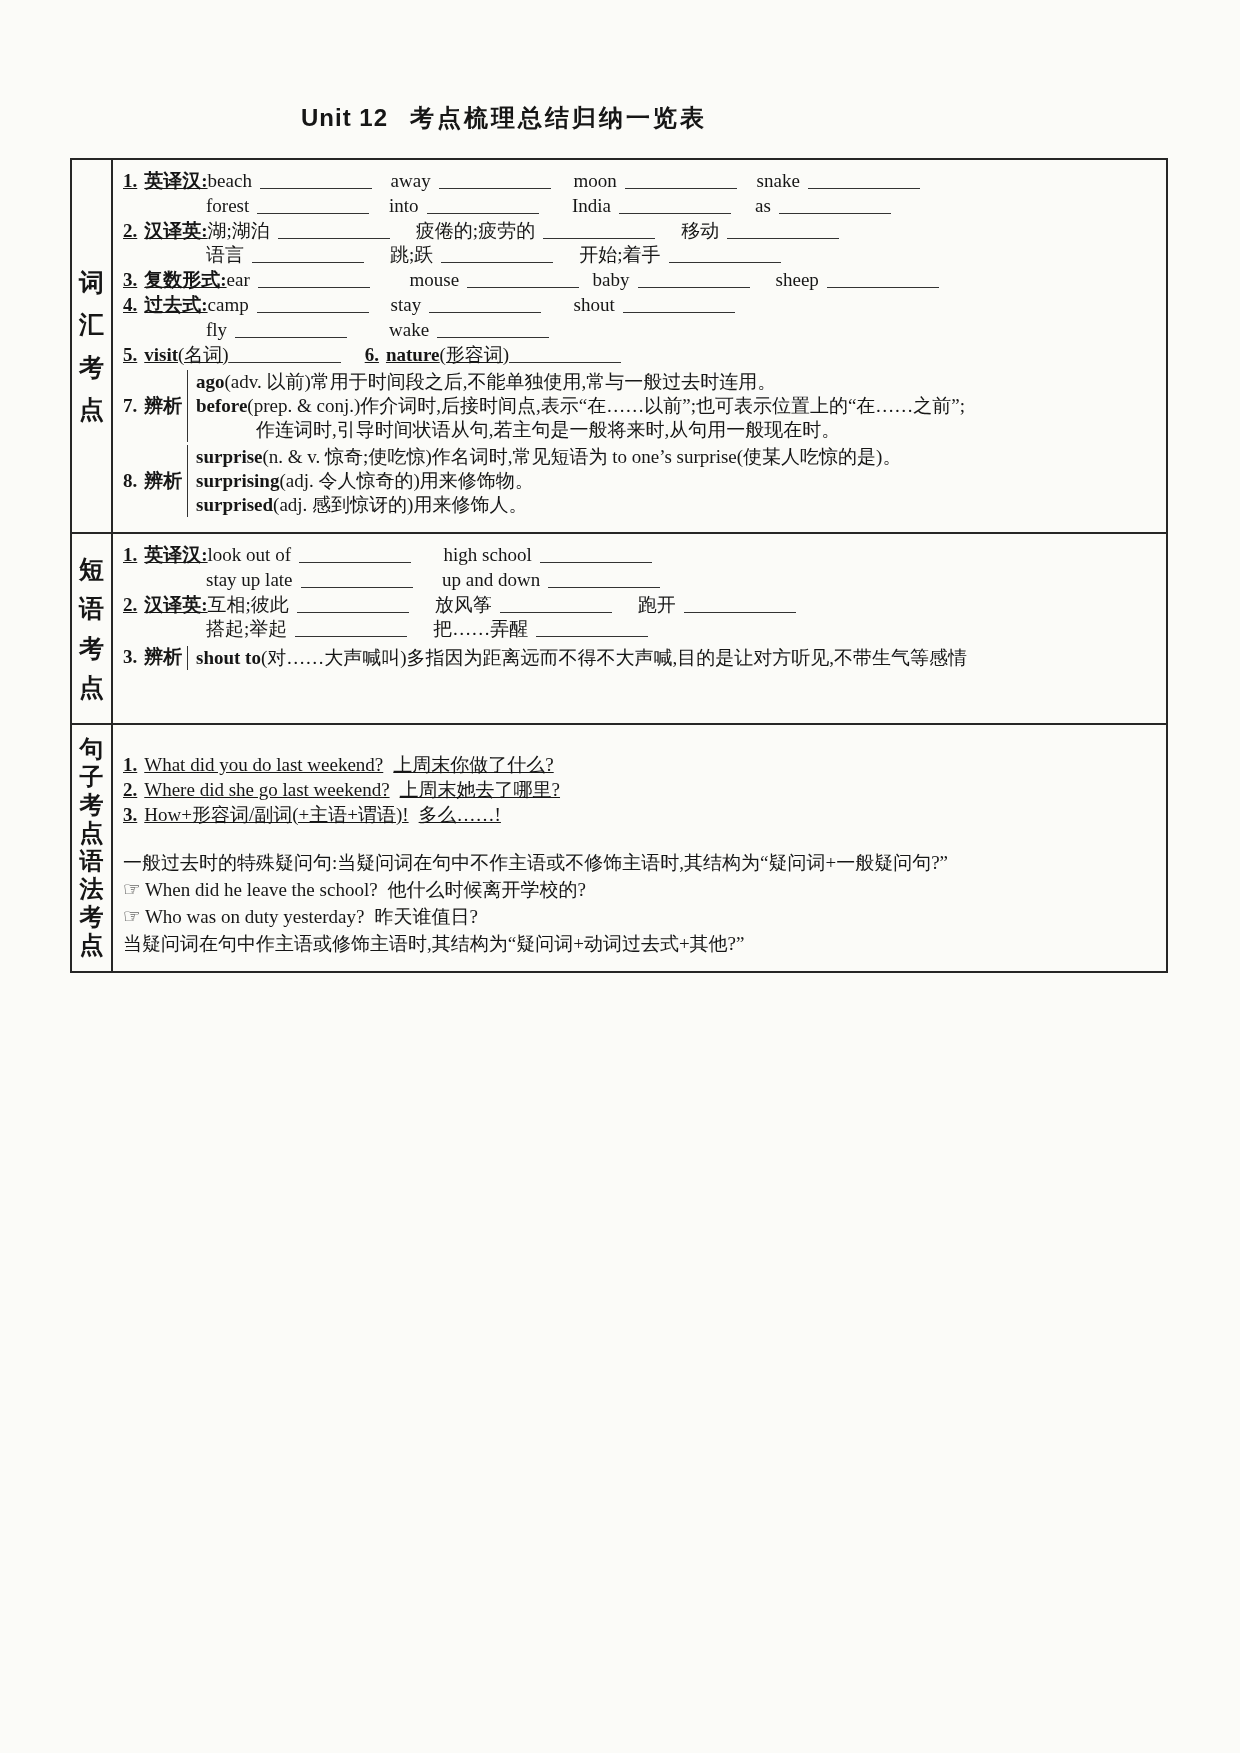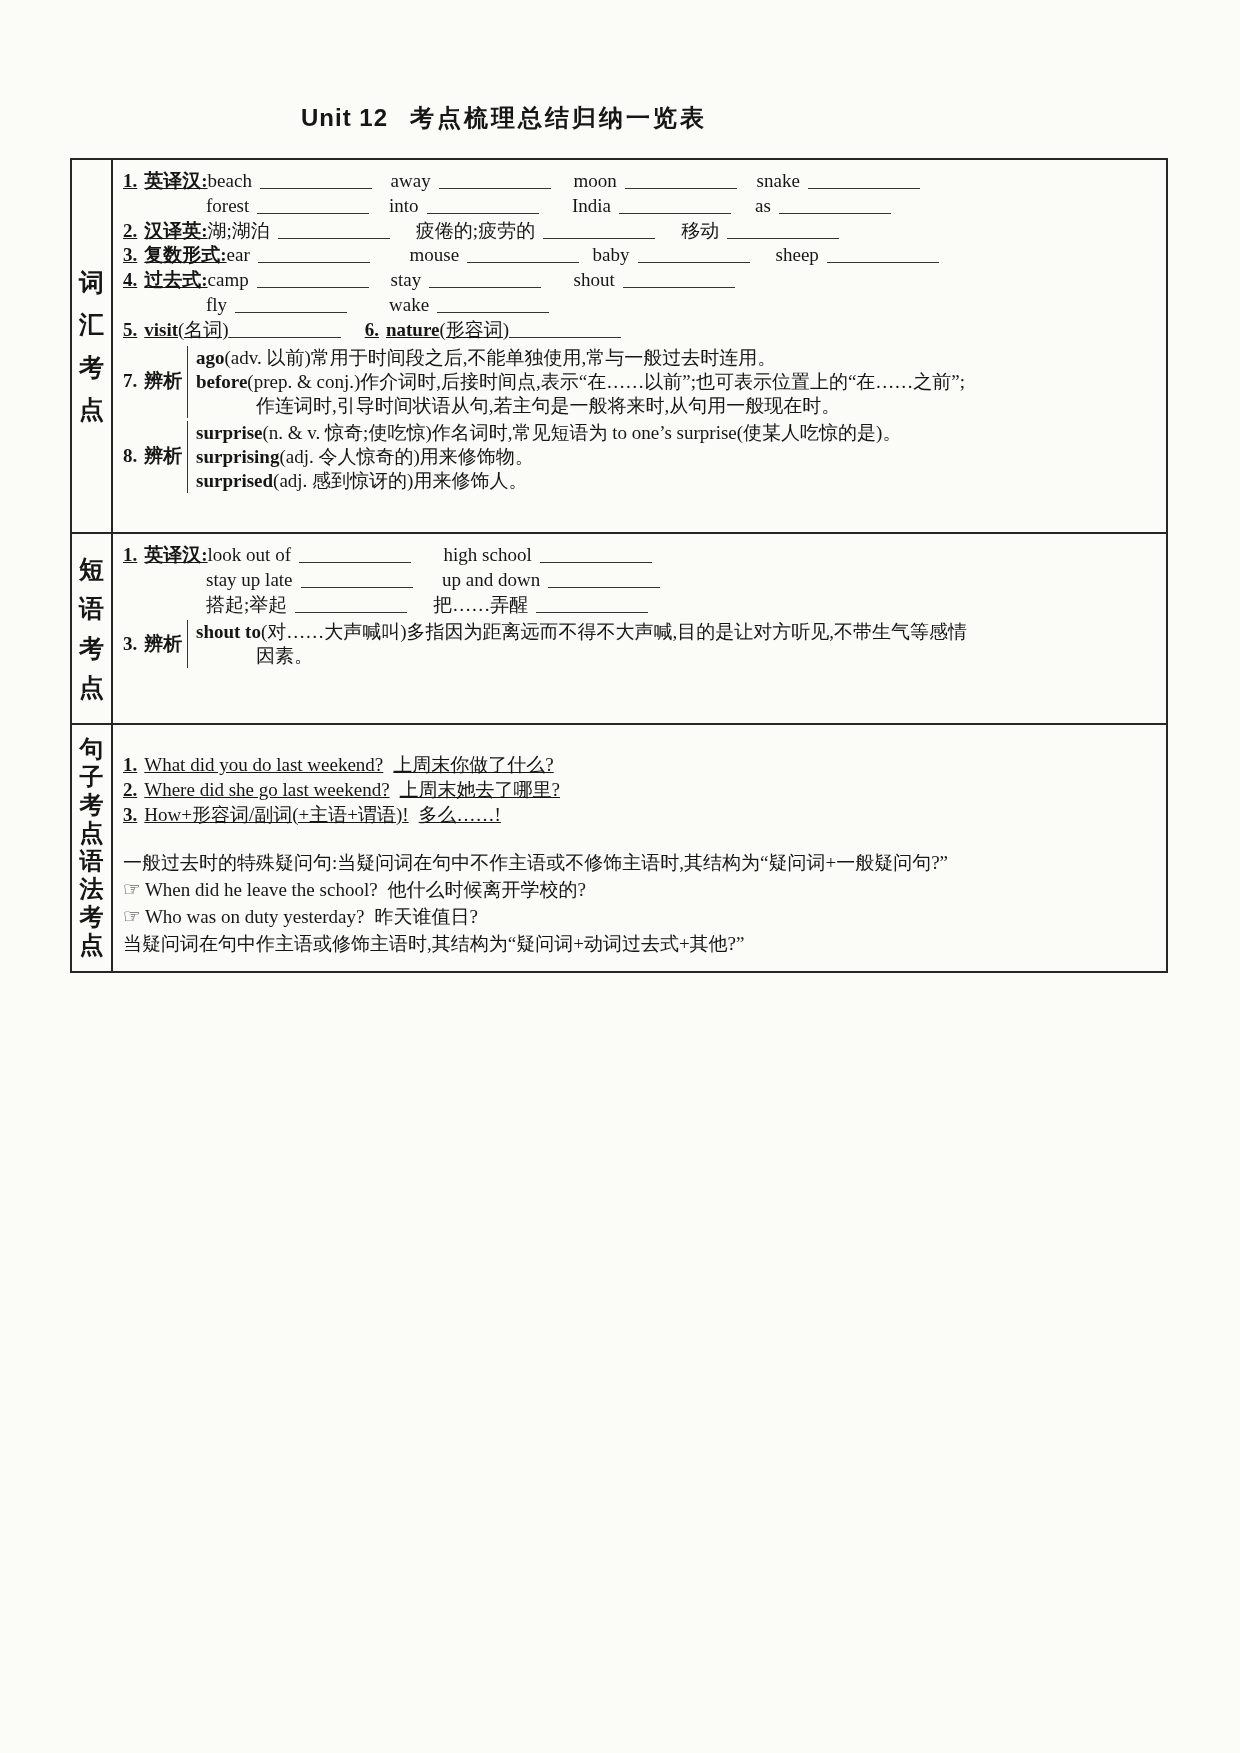--- a/index.html
+++ b/index.html
@@ -105,20 +105,21 @@
         <span>点</span>
       </div>
       <div class="content">
 
         <div class="line"><b class="num">1.</b><b class="cat">英译汉:</b><span class="pair p4"><span class="w">beach</span><span class="blank"></span></span><span class="pair p4"><span class="w">away</span><span class="blank"></span></span><span class="pair p4"><span class="w">moon</span><span class="blank"></span></span><span class="pair p4"><span class="w">snake</span><span class="blank"></span></span></div>
 
         <div class="line ind"><span class="pair p4"><span class="w">forest</span><span class="blank"></span></span><span class="pair p4"><span class="w">into</span><span class="blank"></span></span><span class="pair p4"><span class="w">India</span><span class="blank"></span></span><span class="pair p4"><span class="w">as</span><span class="blank"></span></span></div>
 
         <div class="line"><b class="num">2.</b><b class="cat">汉译英:</b><span class="pair pc"><span class="w">湖;湖泊</span><span class="blank"></span></span><span class="pair pc"><span class="w">疲倦的;疲劳的</span><span class="blank"></span></span><span class="pair pc"><span class="w">移动</span><span class="blank"></span></span></div>
 
+        <div class="line ind"><span class="pair pc"><span class="w">语言</span><span class="blank"></span></span><span class="pair pc"><span class="w">跳;跃</span><span class="blank"></span></span><span class="pair pc"><span class="w">开始;着手</span><span class="blank"></span></span></div>
 
         <div class="line"><b class="num">3.</b><b class="cat">复数形式:</b><span class="pair p4"><span class="w">ear</span><span class="blank"></span></span><span class="pair p4"><span class="w">mouse</span><span class="blank"></span></span><span class="pair p4"><span class="w">baby</span><span class="blank"></span></span><span class="pair p4"><span class="w">sheep</span><span class="blank"></span></span></div>
 
         <div class="line"><b class="num">4.</b><b class="cat">过去式:</b><span class="pair p4"><span class="w">camp</span><span class="blank"></span></span><span class="pair p4"><span class="w">stay</span><span class="blank"></span></span><span class="pair p4"><span class="w">shout</span><span class="blank"></span></span></div>
 
         <div class="line ind"><span class="pair p4"><span class="w">fly</span><span class="blank"></span></span><span class="pair p4"><span class="w">wake</span><span class="blank"></span></span></div>
 
         <div class="line"><b class="num">5.</b><b>visit</b><span>(名词)</span><span class="blank"></span><span class="hsp"></span><b class="num">6.</b><b>nature</b><span>(形容词)</span><span class="blank"></span></div>
 
         <div class="group">
@@ -148,28 +149,28 @@
         <span>语</span>
         <span>考</span>
         <span>点</span>
       </div>
       <div class="content">
 
         <div class="line"><b class="num">1.</b><b class="cat">英译汉:</b><span class="pair p2"><span class="w">look out of</span><span class="blank"></span></span><span class="pair p2"><span class="w">high school</span><span class="blank"></span></span></div>
 
         <div class="line ind"><span class="pair p2"><span class="w">stay up late</span><span class="blank"></span></span><span class="pair p2"><span class="w">up and down</span><span class="blank"></span></span></div>
 
+        <div class="line"><b class="num">2.</b><b class="cat">汉译英:</b><span class="pair pc"><span class="w">互相;彼此</span><span class="blank"></span></span><span class="pair pc"><span class="w">放风筝</span><span class="blank"></span></span><span class="pair pc"><span class="w">跑开</span><span class="blank"></span></span></div>
 
         <div class="line ind"><span class="pair pc"><span class="w">搭起;举起</span><span class="blank"></span></span><span class="pair pc"><span class="w">把……弄醒</span><span class="blank"></span></span></div>
 
         <div class="group">
           <div class="gl"><b class="num">3.</b><b>辨析</b></div>
           <div class="glines">
             <div><b>shout to</b><span>(对……大声喊叫)多指因为距离远而不得不大声喊,目的是让对方听见,不带生气等感情</span></div>
-            <div class="gind"><span>因素。</span></div>
           </div>
         </div>
 
       </div>
     </section>
 
     <section class="row r3">
       <div class="labelcol">
         <span>句</span>
         <span>子</span>

